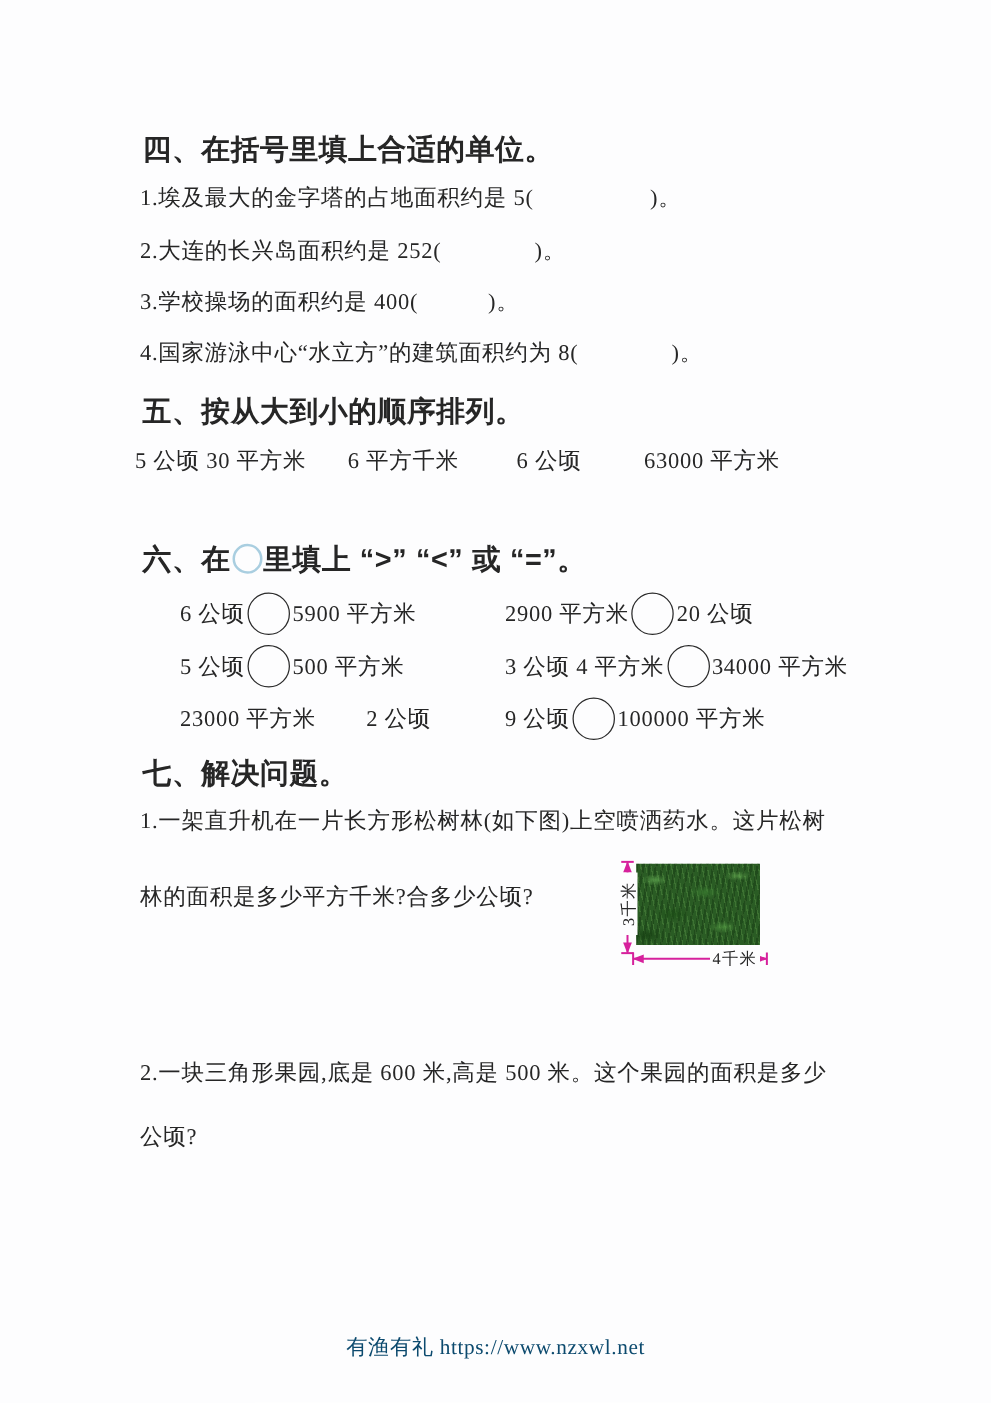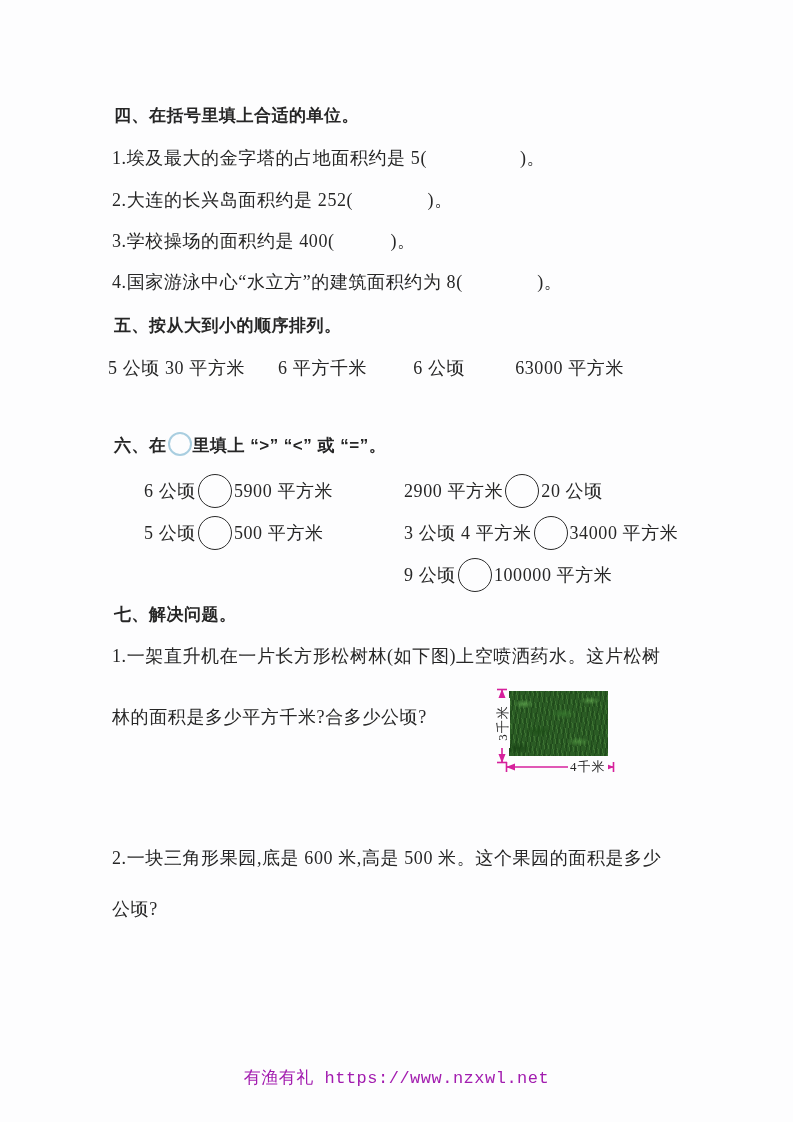--- a/index.html
+++ b/index.html
@@ -8,21 +8,21 @@
     width:793px;height:1122px;
     background:#fdfdfe;
     overflow:hidden;
     font-family:"Liberation Serif", serif;
     color:#262626;
   }
   .sec-title{
     position:absolute;
     font-family:"Liberation Sans", sans-serif;
     font-weight:bold;
-    font-size:17px;
+    font-size:23px;
     letter-spacing:0.5px;
     white-space:nowrap;
     margin:0;
   }
   .body-line{
     position:absolute;
     font-size:18px;
     letter-spacing:0.6px;
     white-space:nowrap;
     margin:0;
@@ -103,23 +103,23 @@
   .h-label{
     left:478px;top:716px;width:46px;
     transform:rotate(-90deg);
   }
   .w-label{left:532px;top:760px;margin-left:36px;}
 
   .footer{
     position:absolute;
     left:0;right:0;top:1066px;
     text-align:center;
-    font-family:Liberation Mono, monospace;
+    font-family:Liberation Serif, serif;
     font-size:17px;
-    color:#a21caf;
+    color:#0c4a6e;
     letter-spacing:0.5px;
   }
 </style>
 </head>
 <body>
 
 <div class="page">
 
   <h2 class="sec-title s4-t">四、在括号里填上合适的单位。</h2>
   <p class="body-line s4-i1">1.埃及最大的金字塔的占地面积约是 5(　　　　　)。</p>
@@ -156,20 +156,25 @@
     <span>5 公顷</span>
     <span class="answer-circle"></span>
     <span>500 平方米</span>
   </div>
   <div class="cmp r2 colR">
     <span>3 公顷 4 平方米</span>
     <span class="answer-circle"></span>
     <span>34000 平方米</span>
   </div>
 
+  <div class="cmp r3 colL">
+    <span>23000 平方米</span>
+    <span class="cmp-spacer"></span>
+    <span>2 公顷</span>
+  </div>
   <div class="cmp r3 colR">
     <span>9 公顷</span>
     <span class="answer-circle"></span>
     <span>100000 平方米</span>
   </div>
 
   <h2 class="sec-title s7-t">七、解决问题。</h2>
   <p class="body-line q1-l1">1.一架直升机在一片长方形松树林(如下图)上空喷洒药水。这片松树</p>
   <p class="body-line q1-l2">林的面积是多少平方千米?合多少公顷?</p>
 

